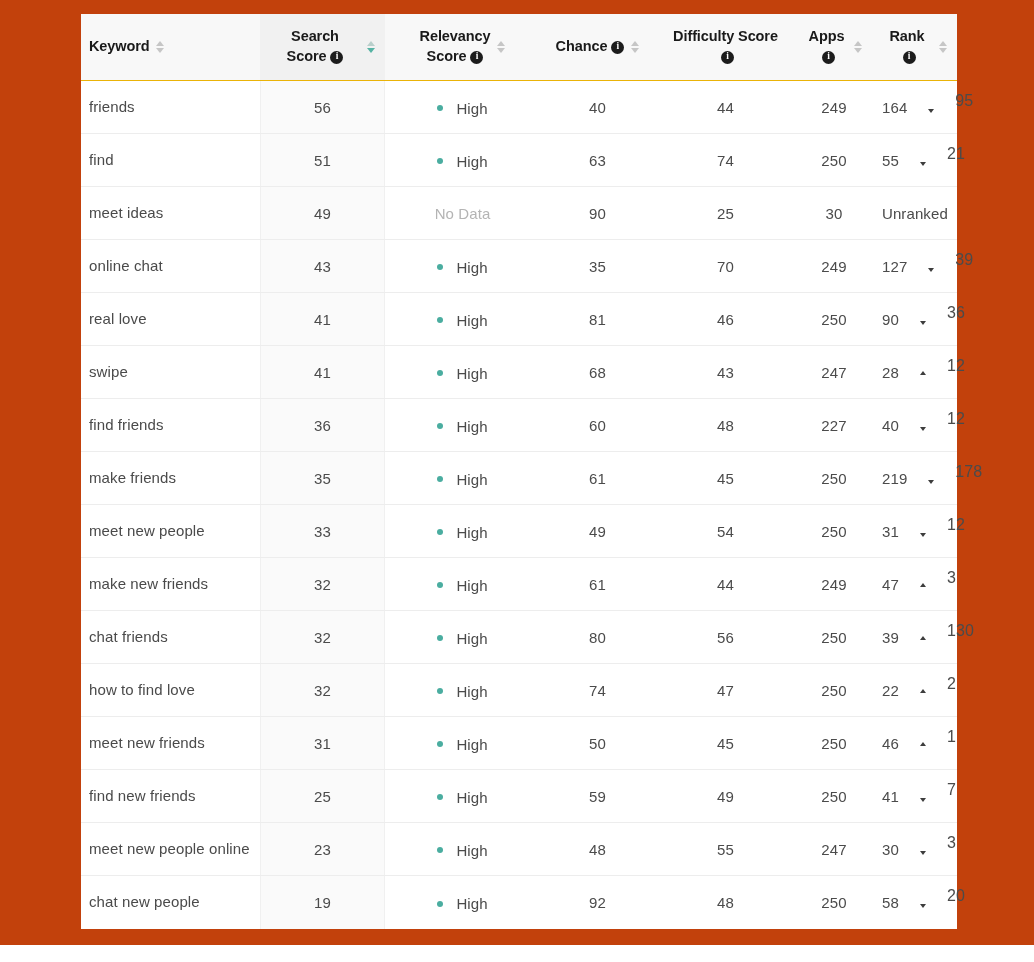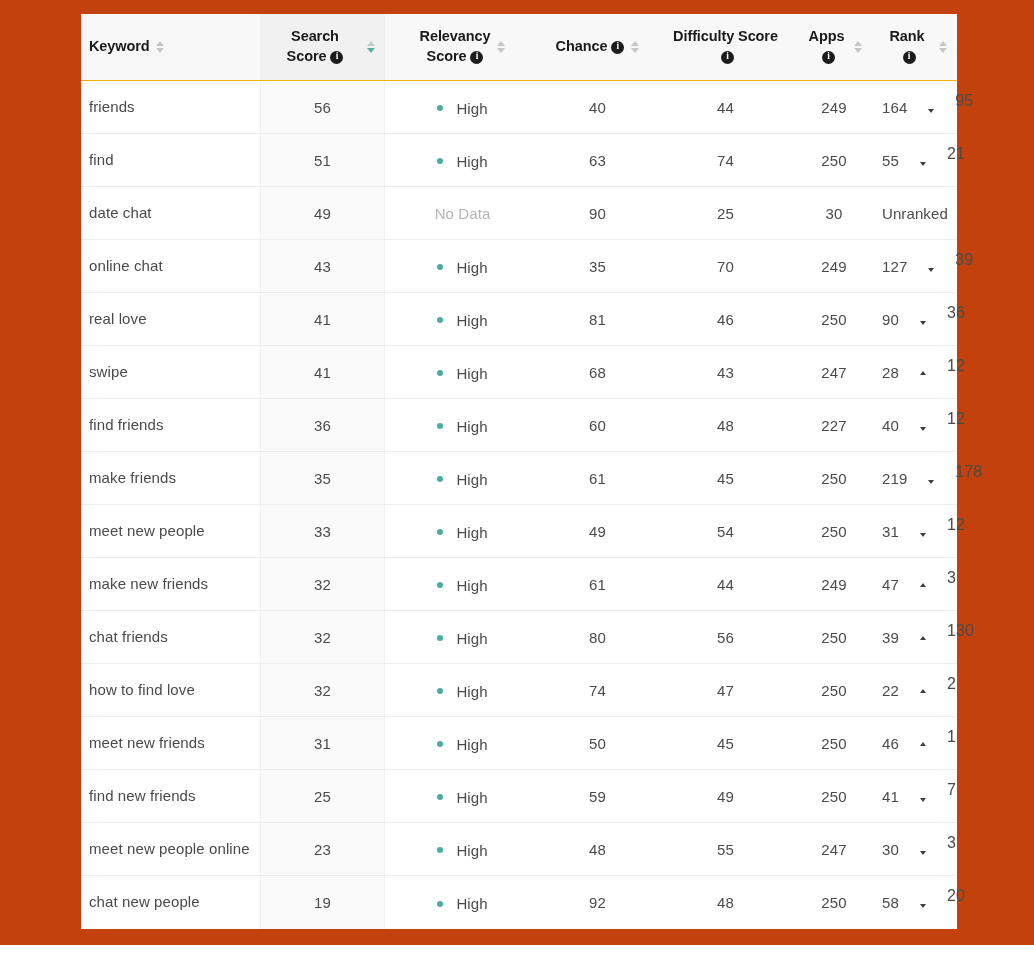--- a/index.html
+++ b/index.html
@@ -299,21 +299,21 @@
             <td>63</td>
             <td>74</td>
             <td>250</td>
             <td><span class="rank">
                 <span class="rank-num">55</span>
                 <span class="rank-arrow dn"></span>
                 <span class="rank-delta">21</span>
               </span></td>
           </tr>
           <tr>
-            <td class="kw-cell">date chat</td>
+            <td class="kw-cell">meet ideas</td>
             <td class="highlight-col">49</td>
             <td><span class="nodata">No Data</span></td>
             <td>90</td>
             <td>25</td>
             <td>30</td>
             <td><span class="rank-unranked">Unranked</span></td>
           </tr>
           <tr>
             <td class="kw-cell">online chat</td>
             <td class="highlight-col">43</td>

